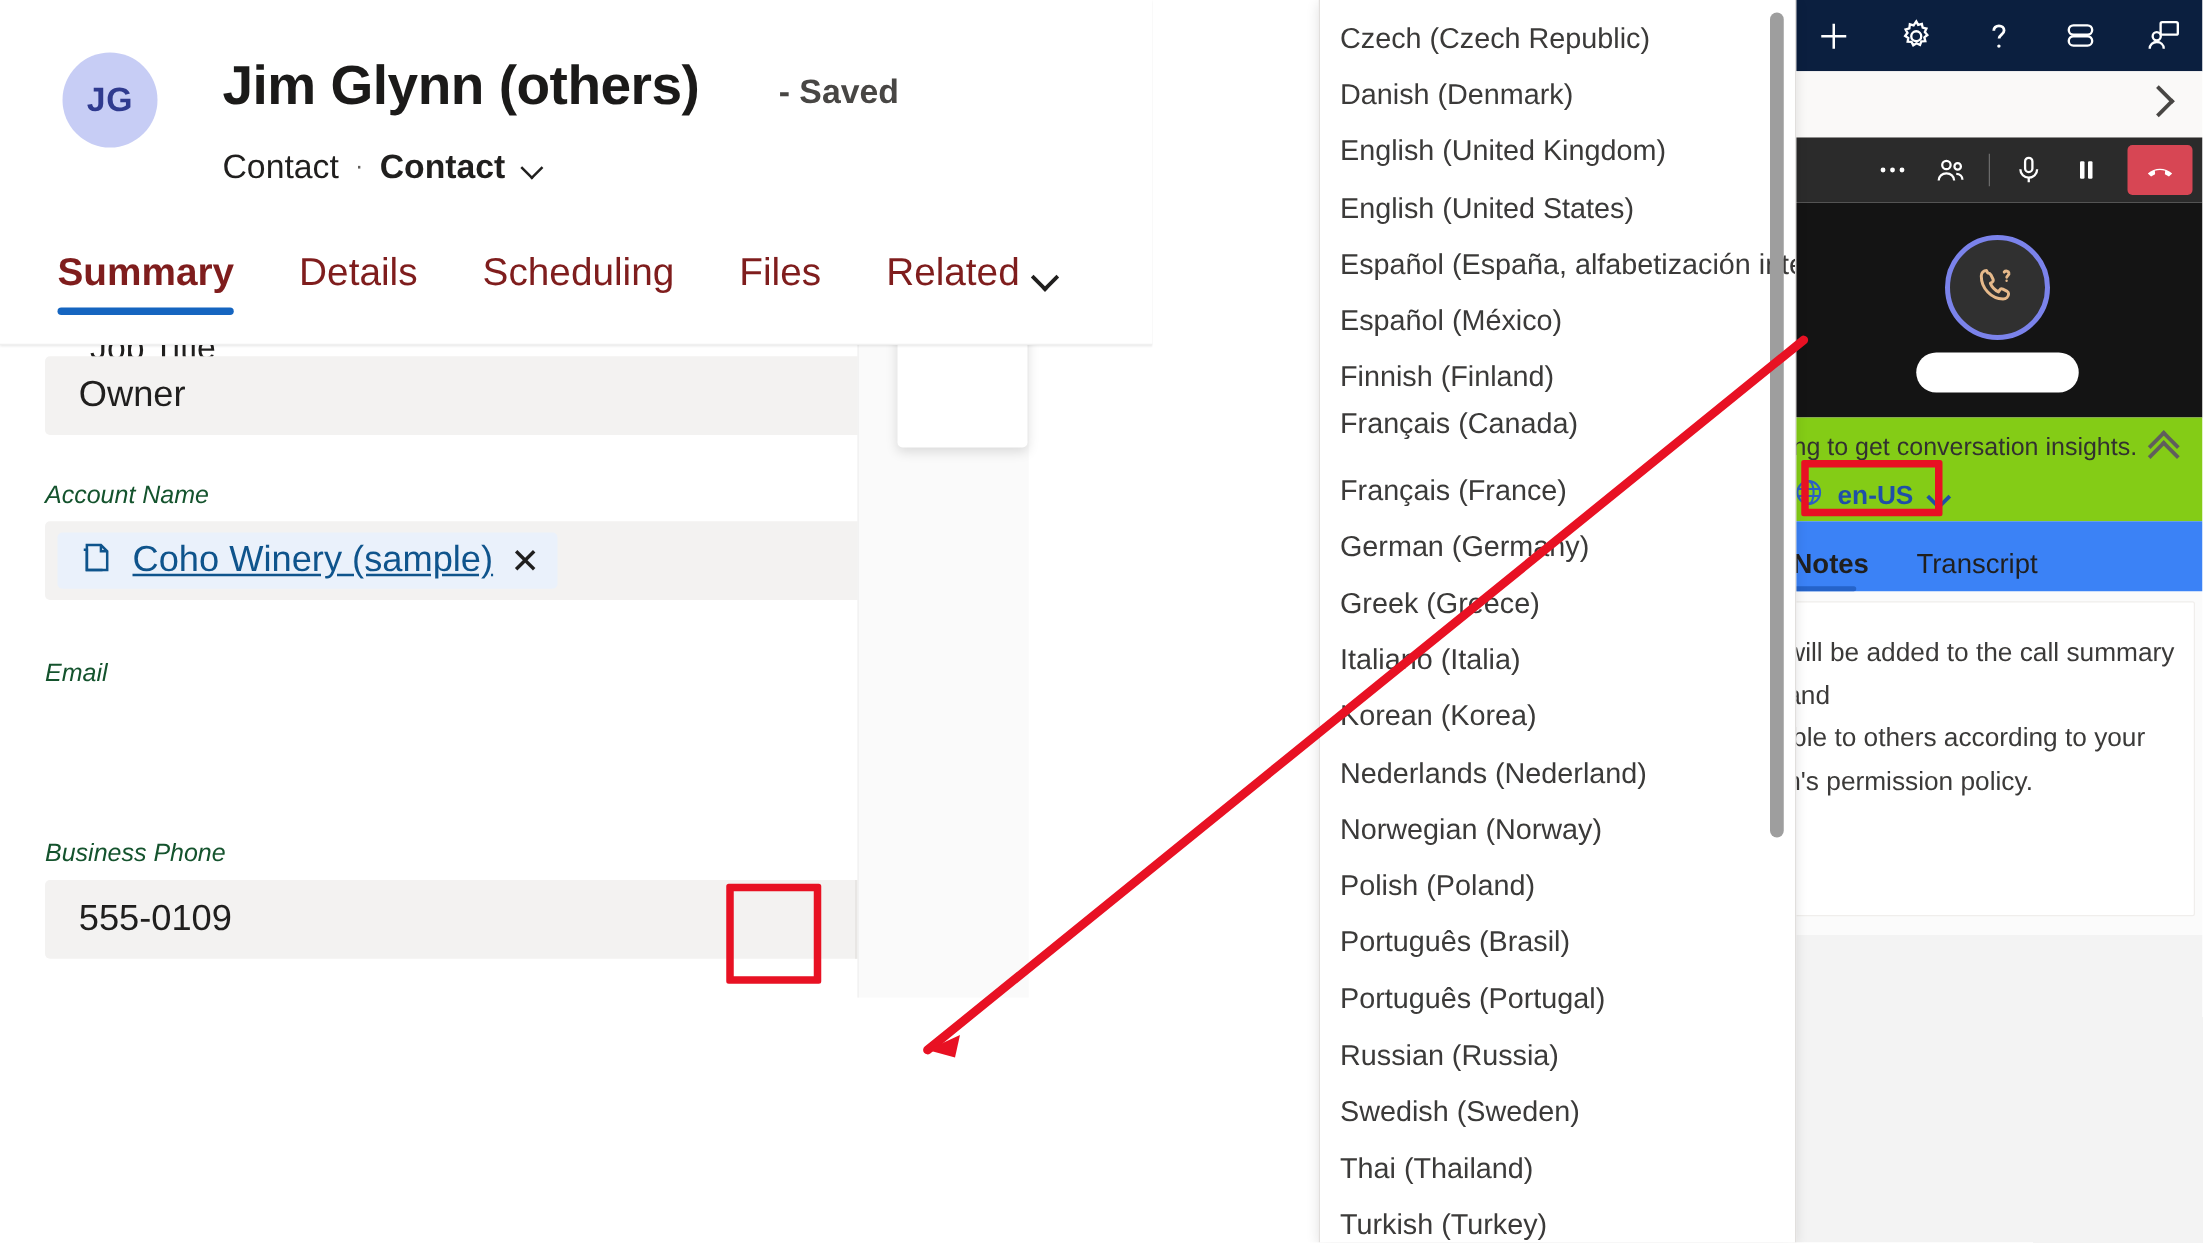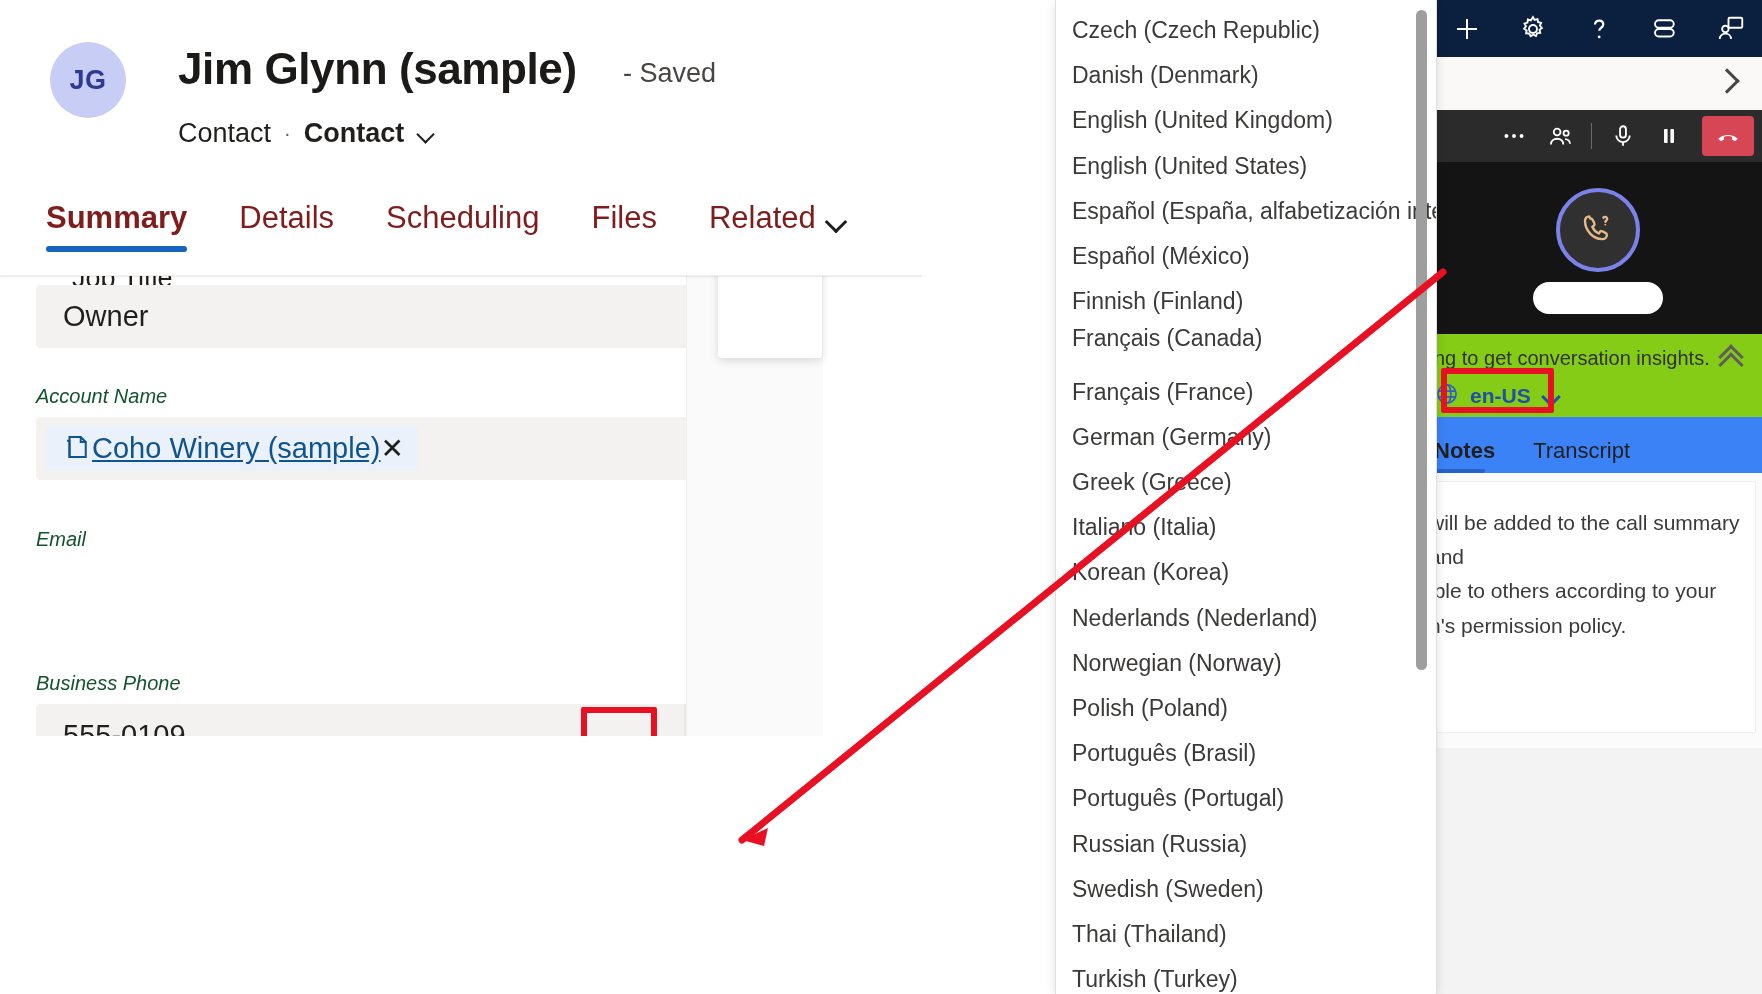--- a/index.html
+++ b/index.html
@@ -7,21 +7,21 @@
     width:1762px;height:994px;
     background:#ffffff;
     font-family:"Liberation Sans","DejaVu Sans",sans-serif;
     overflow:hidden;
     position:relative;
   }
   #root{position:absolute;inset:0;overflow:hidden;background:#ffffff;}
 
   
   .crm-pane{
-    position:absolute;left:0;top:0;width:922px;height:736px;
+    position:absolute;left:0;top:0;width:922px;height:994px;
     background:#ffffff;overflow:hidden;
   }
   .crm-header{
     position:absolute;left:0;top:0;width:922px;height:275px;
     background:#ffffff;
     box-shadow:0 1px 2px rgba(0,0,0,.10);
     border-bottom:1px solid #f0f0f0;
     z-index:6;
   }
   .avatar{
@@ -30,21 +30,21 @@
     display:flex;align-items:center;justify-content:center;
     font-size:27px;font-weight:600;letter-spacing:.5px;
   }
   .rec-title{
     position:absolute;left:178px;top:44px;
     font-size:44px;font-weight:700;color:#1b1a19;white-space:nowrap;
     letter-spacing:-.4px;
   }
   .rec-saved{
     position:absolute;left:575px;top:58px;
-    font-size:27px;font-weight:400;color:#484644;white-space:nowrap;padding-left:48px;
+    font-size:27px;font-weight:700;color:#484644;white-space:nowrap;padding-left:48px;
   }
   .rec-sub{
     position:absolute;left:178px;top:118px;
     font-size:27px;color:#201f1e;white-space:nowrap;
     display:flex;align-items:center;gap:13px;
   }
   .rec-sub .dot{font-size:20px;color:#605e5c;}
   .rec-sub .ent{font-weight:600;}
   .chev-sm{display:inline-block;width:20px;height:20px;position:relative;}
   .chev-sm::before{
@@ -89,21 +89,21 @@
   .fld-action{
     position:absolute;right:0;top:0;width:72px;height:63px;
     background:#e8e6e4;border-radius:0 4px 4px 0;
     display:flex;align-items:center;justify-content:center;cursor:pointer;
   }
   .cut-label{
     position:absolute;left:36px;top:-22px;font-size:27px;color:#201f1e;
   }
 
   .lookup-chip{
-    display:flex;align-items:center;
+    display:flex;align-items:center;gap:14px;
     background:#eaf1fb;border-radius:4px;height:45px;padding:0 14px 0 16px;
     margin-left:10px;
   }
   .lookup-chip a{
     font-size:29px;color:#0f548c;text-decoration:underline;white-space:nowrap;
   }
   .chip-x{font-size:28px;color:#201f1e;cursor:pointer;line-height:1;}
   .search-btn{
     position:absolute;right:14px;top:0;height:63px;width:60px;
     display:flex;align-items:center;justify-content:center;cursor:pointer;
@@ -277,21 +277,21 @@
 
 <div id="root">
 
   <div class="crm-pane">
 
     <div class="mid-strip"></div>
     <div class="mid-card"></div>
 
     <div class="crm-header">
       <div class="avatar">JG</div>
-      <div class="rec-title">Jim Glynn (sample)</div>
+      <div class="rec-title">Jim Glynn (others)</div>
       <div class="rec-saved">- Saved</div>
 
       <div class="rec-sub">
         <span>Contact</span>
         <span class="dot">·</span>
         <span class="ent">Contact</span>
         <span class="chev-sm"></span>
       </div>
 
       <div class="tabs">

